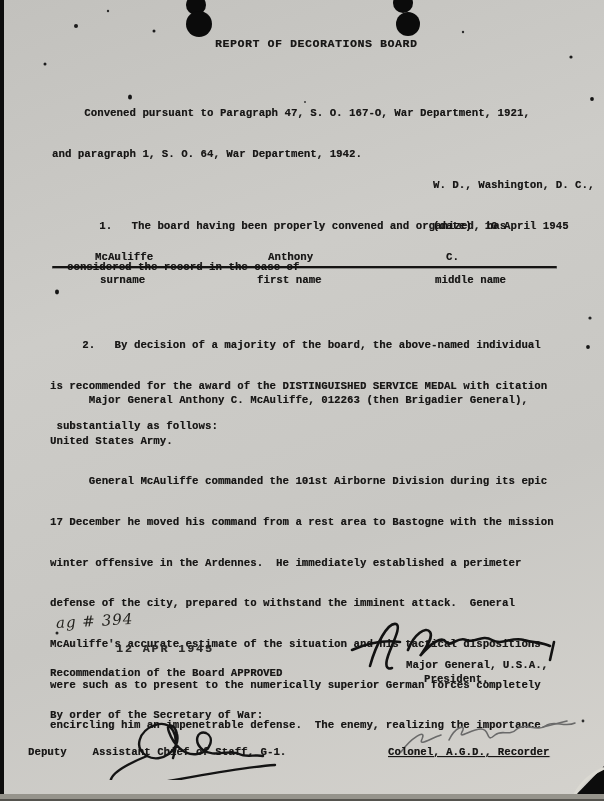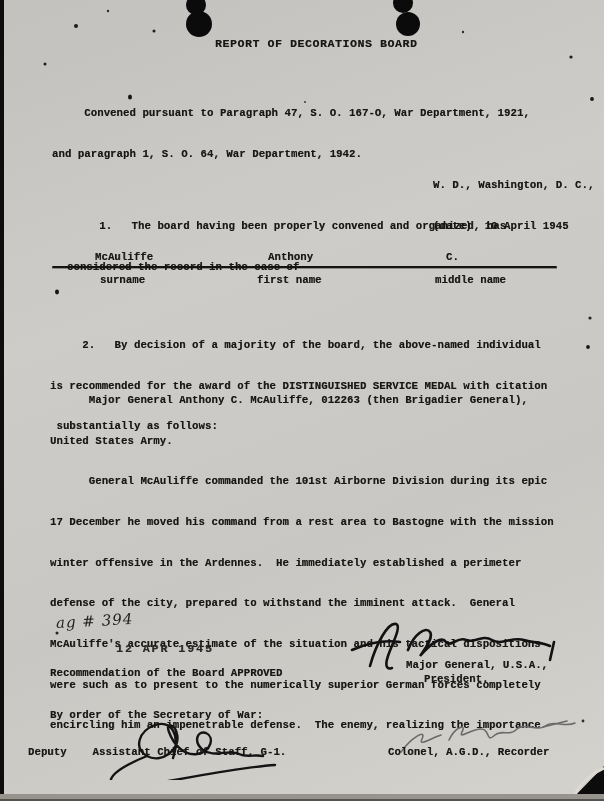--- a/index.html
+++ b/index.html
@@ -149,17 +149,17 @@
     </g>
   </svg>
 
   <svg class="sig" style="left:395px;top:718px;" width="190" height="42" viewBox="0 0 190 42">
     <g fill="none" stroke="#6a6a6a" stroke-width="1.6" stroke-linecap="round">
       <path d="M6,34 C16,20 32,10 27,21 C23,29 36,20 46,17"></path>
       <path d="M54,22 C60,9 72,5 67,14 C63,22 76,11 86,11 C96,11 90,26 100,17 C107,11 114,19 122,11 C130,4 142,15 152,7 C160,2 170,10 180,5"></path>
       <path d="M148,9 L172,3"></path>
     </g>
   </svg>
-  <div class="typed" style="left:388px;top:746px;">Colonel, A.G.D., Recorder</div>
+  <div class="typed" style="left:388px;top:746px;text-decoration:underline;">Colonel, A.G.D., Recorder</div>
 
   <div class="docnum">24-37510AB</div>
 
 </div>
 
 </body></html>

